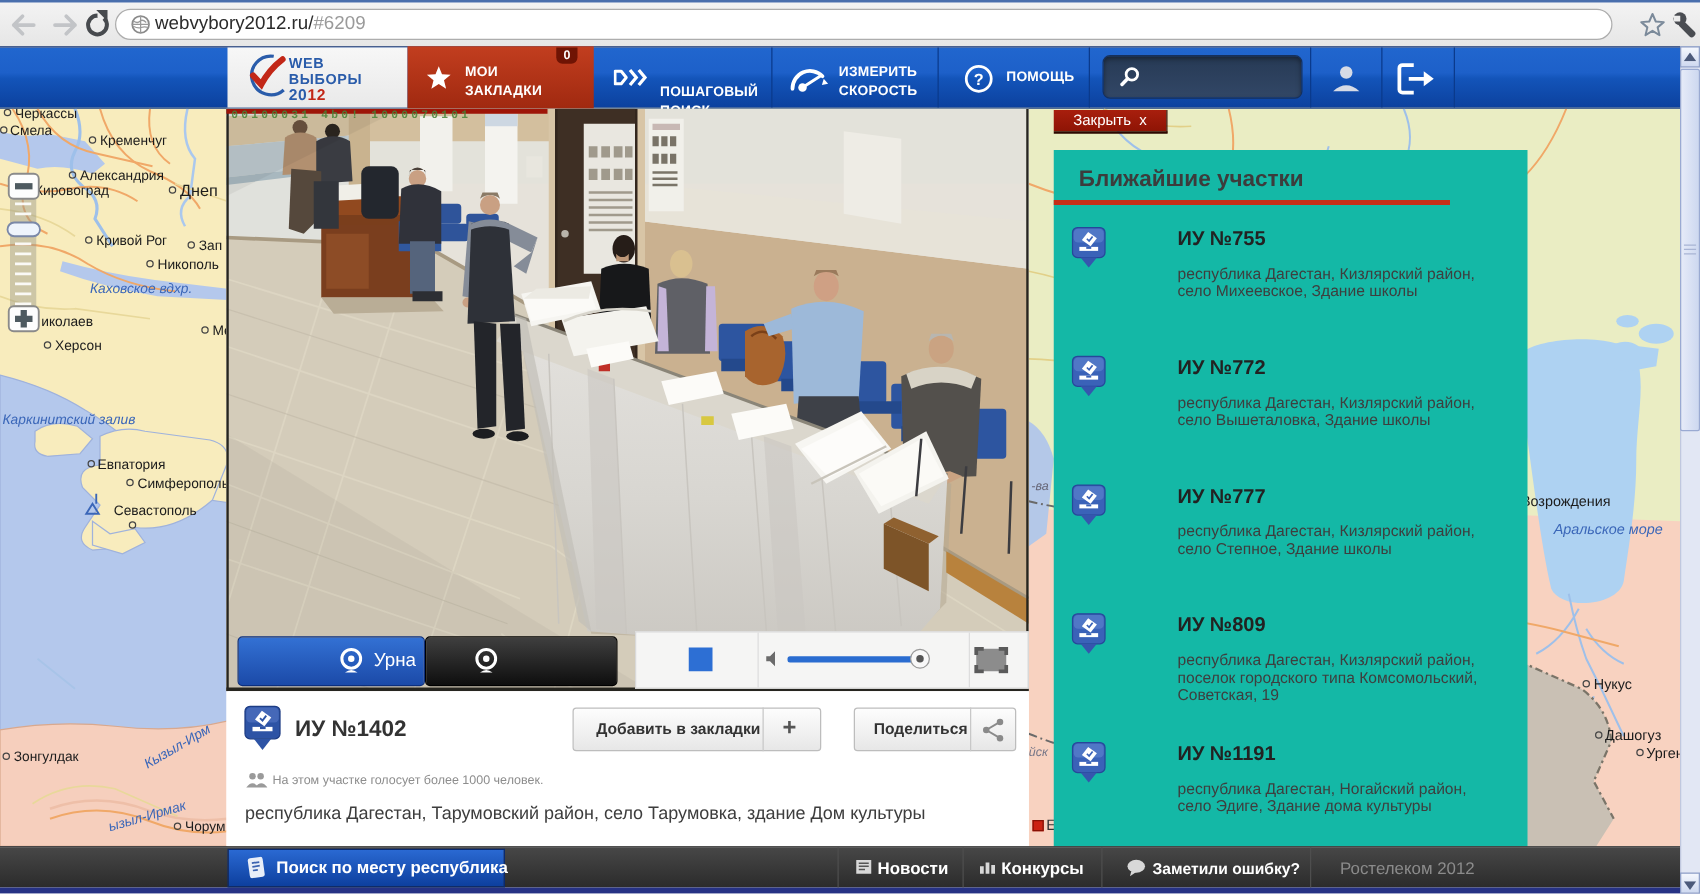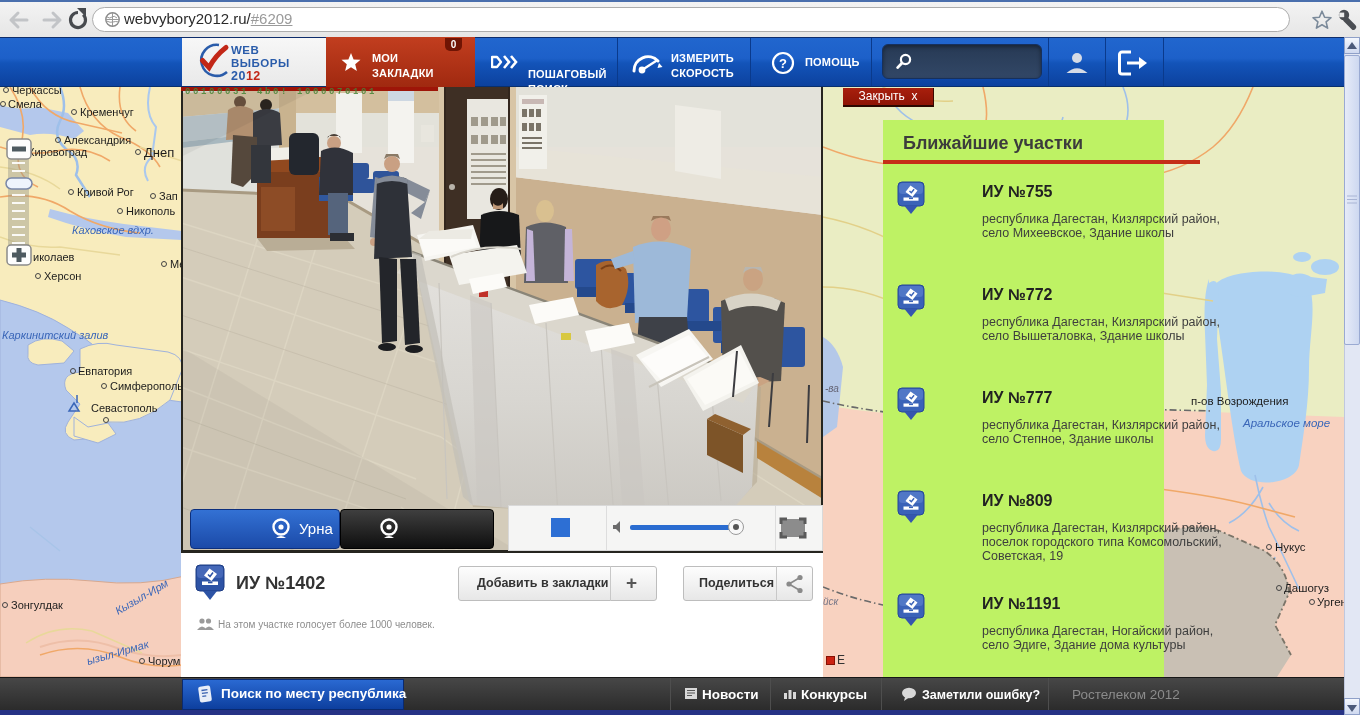--- a/index.html
+++ b/index.html
@@ -21,21 +21,21 @@
         <path d="M52 13 h-16 M52 13 l-7-7 M52 13 l-7 7"></path>
       </g>
       <path d="M70 5.5 a7.5 7.5 0 1 0 5.2 2.1" stroke="#474a4e" stroke-width="3.2" fill="none"></path>
       <path d="M69 1 h9 v9 z" fill="#474a4e"></path>
     </svg>
     <div class="abs" style="left:92px;top:5px;width:1198px;height:25px;background:#fff;border:1px solid #adadad;border-radius:13px;"></div>
     <svg class="abs" style="left:104px;top:9px;" width="17" height="17" viewBox="0 0 17 17">
       <circle cx="8.5" cy="8.5" r="6.7" fill="#fff" stroke="#8a8a8a" stroke-width="1.4"></circle>
       <path d="M3 6 q3 2 5 0 t5 1 M2.5 10 q4 2 6.5 1 t5.5 0 M8.5 1.8 v13.4 M2 8.5 h13" stroke="#9a9a9a" stroke-width="1" fill="none"></path>
     </svg>
-    <div class="abs" style="left:124px;top:8px;font-size:15px;color:#2b2b2b;">webvybory2012.ru/<span style="color:#9a9a9a;text-decoration:underline;">#6209</span></div>
+    <div class="abs" style="left:124px;top:8px;font-size:15px;color:#2b2b2b;">webvybory2012.ru/<span style="color:#9a9a9a;">#6209</span></div>
     <svg class="abs" style="left:1310px;top:6px;" width="24" height="24" viewBox="0 0 24 24">
       <path d="M12 3.2 l2.6 6 6.4.5 -4.9 4.2 1.5 6.2 -5.6-3.4 -5.6 3.4 1.5-6.2 -4.9-4.2 6.4-.5 z" fill="none" stroke="#7b8a9a" stroke-width="1.6" stroke-linejoin="round"></path>
     </svg>
     <svg class="abs" style="left:1337px;top:6px;" width="24" height="24" viewBox="0 0 24 24">
       <circle cx="7" cy="7" r="5.2" fill="#4a4d52"></circle>
       <rect x="2.2" y="4.6" width="5" height="4.6" fill="#ececec"></rect>
       <rect x="7" y="6.8" width="16" height="5.6" rx="2.4" transform="rotate(45 7 9.6)" fill="#4a4d52"></rect>
     </svg>
   </div>
 
@@ -530,27 +530,28 @@
       <circle cx="16" cy="4.5" r="2.6" fill="#8a8a8a"></circle>
       <circle cx="16" cy="17.5" r="2.6" fill="#8a8a8a"></circle>
     <path d="M5 11 L16 4.5 M5 11 L16 17.5" stroke="#8a8a8a" stroke-width="1.6"></path>
   </svg>
   <svg class="abs" style="left:196px;top:617px;" width="18" height="14" viewBox="0 0 18 14">
     <circle cx="6" cy="4" r="2.6" fill="#9a9a9a"></circle>
       <circle cx="12.5" cy="4" r="2.6" fill="#9a9a9a"></circle>
     <path d="M1 13 q5-7 10 0 z M8 13 q5-7 10 0 z" fill="#9a9a9a"></path>
   </svg>
   <div class="abs" style="left:218px;top:619px;font-size:10px;color:#8d8d8d;">На этом участке голосует более 1000 человек.</div>
+  <div class="abs" style="left:196px;top:643px;font-size:14.4px;color:#3d3d3d;">республика Дагестан, Тарумовский район, село Тарумовка, здание Дом культуры</div>
 
   <div class="abs" style="left:826px;top:656px;width:9px;height:9px;background:#cc2212;border:1px solid #881104;"></div>
   <div class="abs" style="left:837px;top:653px;font-size:12px;color:#333;">Е</div>
 
   <div class="abs" style="left:843px;top:88px;width:91px;height:19px;background:linear-gradient(#a81f0d,#8e1405);border-right:1px solid #3a0a02;border-bottom:2px solid #2c0801;color:#fff;font-size:12px;text-align:center;line-height:17px;">Закрыть &nbsp;x</div>
 
-  <div class="abs" id="rpanel" style="left:883px;top:120px;width:281px;height:557px;background:#bef264;">
+  <div class="abs" id="rpanel" style="left:843px;top:120px;width:379px;height:557px;background:#14b8a6;">
     <div class="abs" style="left:20px;top:13px;font-size:18px;font-weight:bold;color:#3c3c3c;">Ближайшие участки</div>
     <div class="abs" style="left:0;top:40px;width:317px;height:4px;background:#c52e18;"></div>
     <div class="station" style="top:62px;">
         <b>ИУ №755</b>
         <span>республика Дагестан, Кизлярский район,<br>село Михеевское, Здание школы</span>
       </div>
     <div class="station" style="top:165px;">
         <b>ИУ №772</b>
         <span>республика Дагестан, Кизлярский район,<br>село Вышеталовка, Здание школы</span>
       </div>

